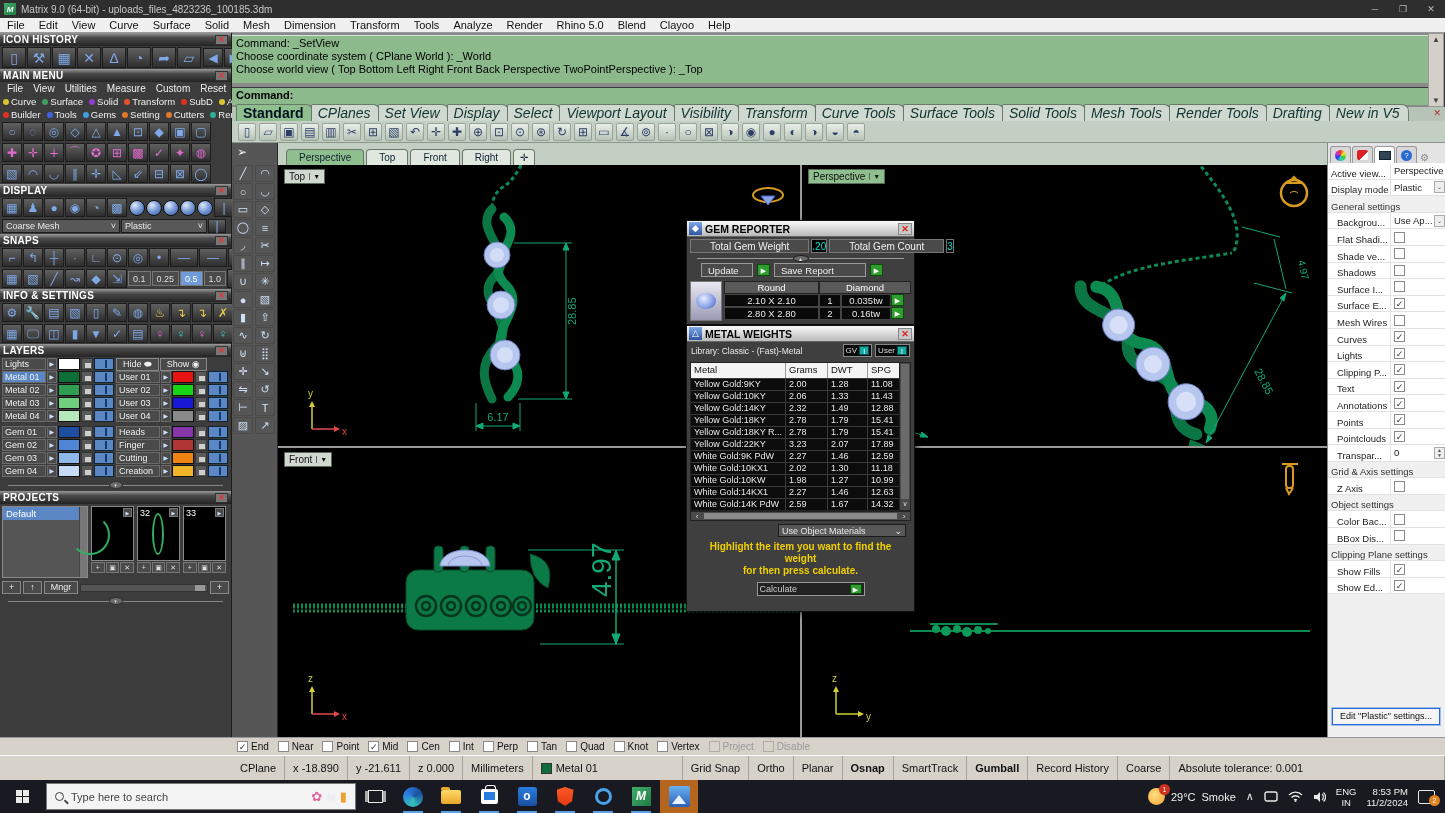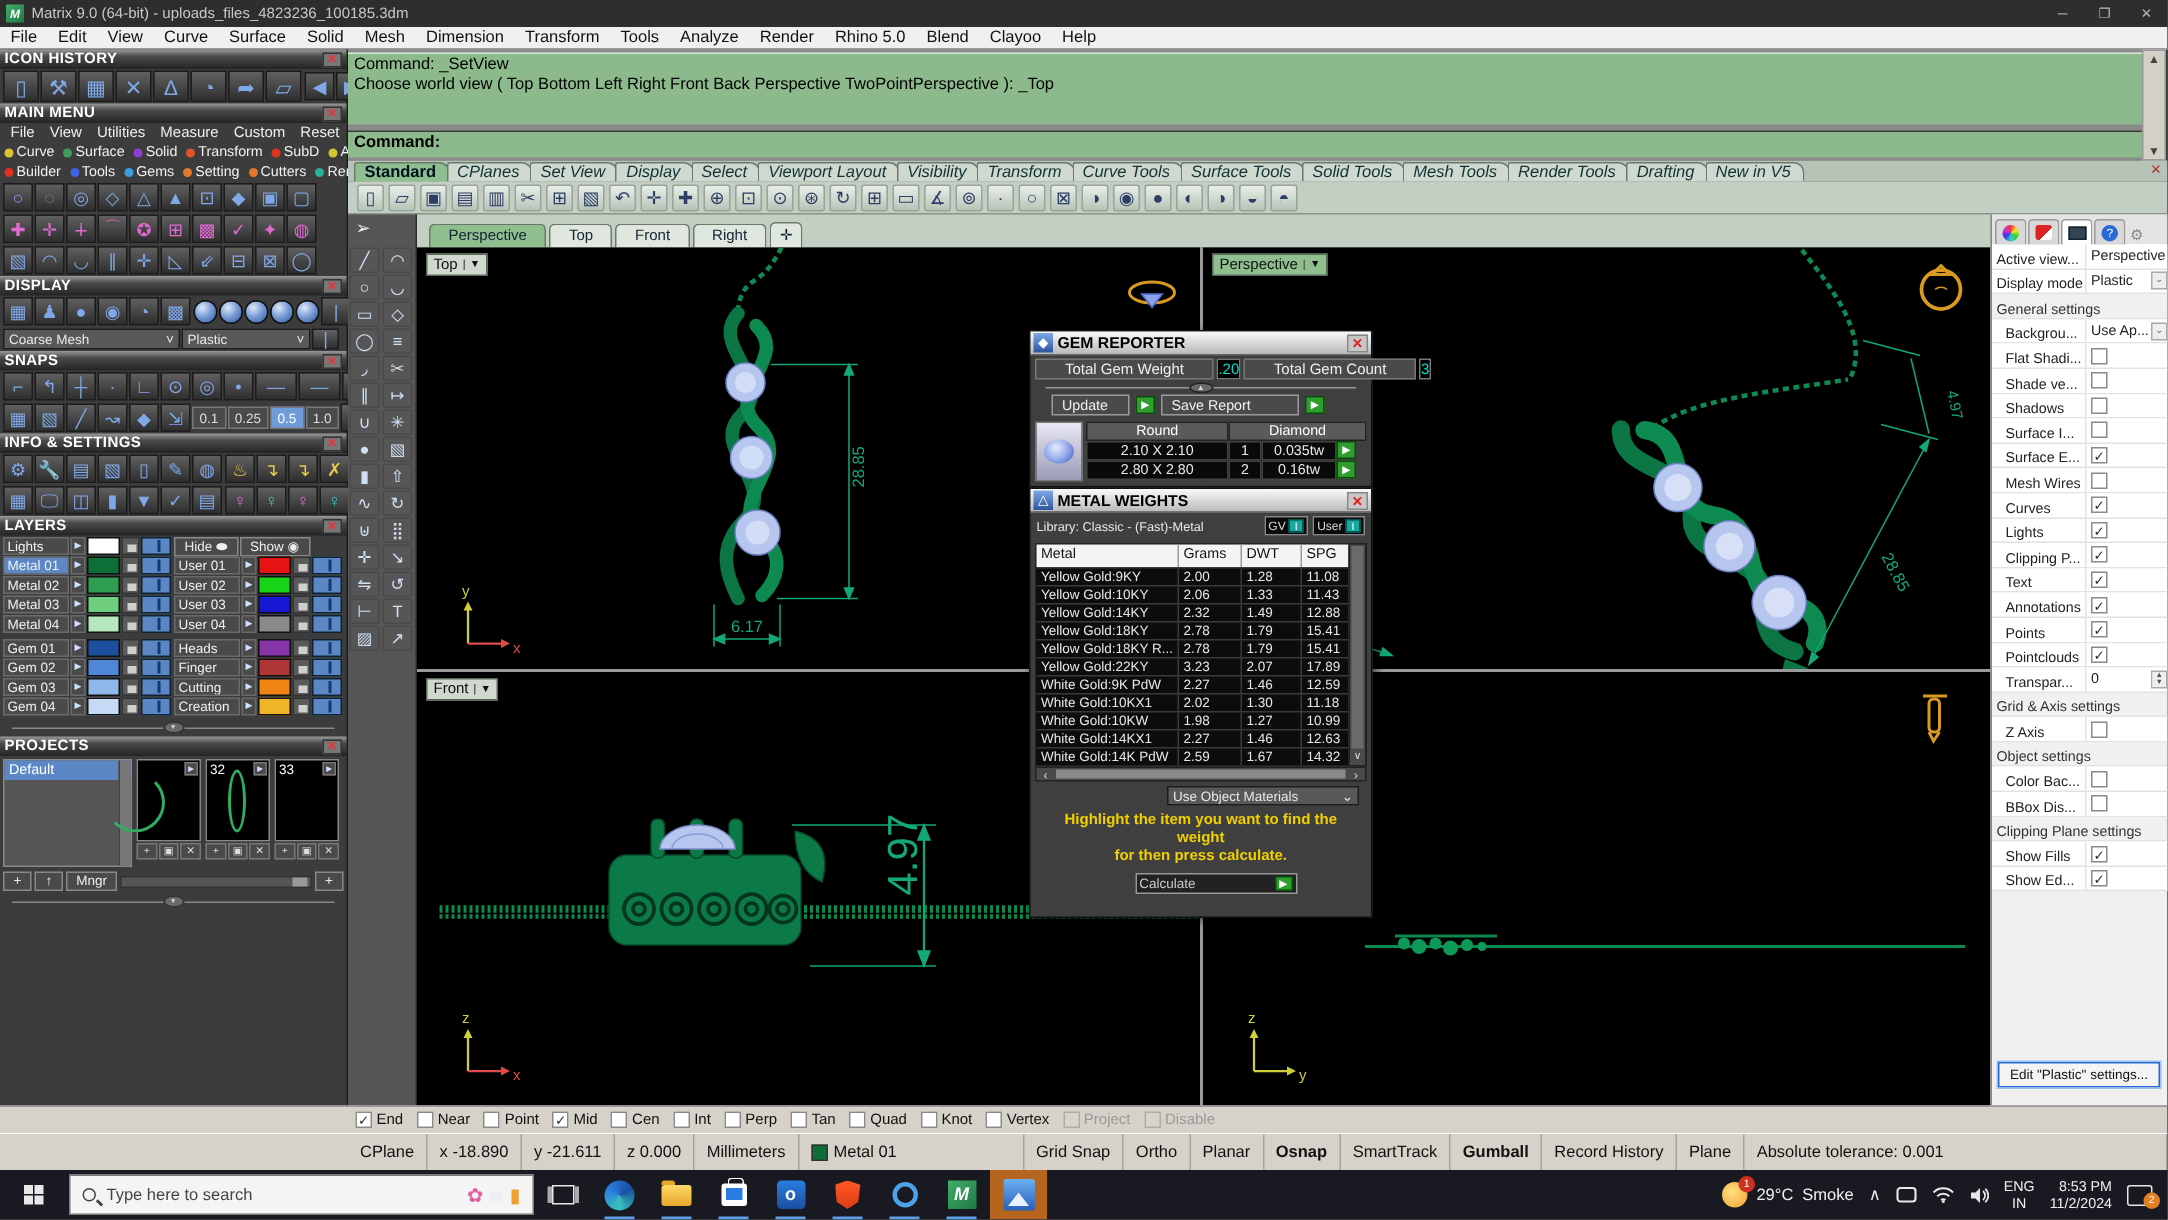--- a/index.html
+++ b/index.html
@@ -17,21 +17,21 @@
 
   
   #command-area { position:absolute; left:232px; top:33px; width:1196px; height:74px; background:#8a8a8a; }
   #cmd-history { position:absolute; left:0; top:2px; width:100%; height:48px; background:#8cba8c; border-top:1px solid #d8e8d8; padding:1px 4px; color:#000; }
   #cmd-history div { line-height:13px; white-space:nowrap; }
   #cmd-prompt { position:absolute; left:0; top:54px; width:100%; height:18px; background:#8cba8c; border-top:1px solid #3a3a3a; padding:1px 4px; font-weight:bold; color:#000;}
   #cmd-scroll { position:absolute; left:1428px; top:33px; width:16px; height:74px; background:#d4d0c8; border:1px solid #999; font-size:8px; color:#444; display:flex; flex-direction:column; justify-content:space-between; align-items:center; padding:1px;}
 
   
   #toolbar-tabs { position:absolute; left:232px; top:107px; width:1213px; height:14px; background:#b7c3b7; display:flex; align-items:flex-end; padding-left:4px; }
-  .ttab { font-size:11px; color:#133; padding:0 8px 0 6px; border:1px solid #6a7a6a; border-bottom:none; border-radius:2px 7px 0 0; background:#cfd9cf; margin-right:-2px; white-space:nowrap; font-style:italic;}
+  .ttab { font-size:14px; color:#133; padding:0 8px 0 6px; border:1px solid #6a7a6a; border-bottom:none; border-radius:2px 7px 0 0; background:#cfd9cf; margin-right:-2px; white-space:nowrap; font-style:italic;}
   .ttab.active { background:#8fbf8f; font-style:normal; font-weight:bold; color:#012;}
   #toolbar-x { position:absolute; right:4px; top:108px; color:#b03030; font-size:9px; }
   #toolbar-icons { position:absolute; left:232px; top:121px; width:1213px; height:22px; background:#c3cfc3; border-bottom:1px solid #8a968a; display:flex; align-items:center; padding-left:6px; gap:3px; }
   .ticon { width:18px; height:18px; display:flex; align-items:center; justify-content:center; font-size:12px; color:#2c3e66; background:linear-gradient(#e8eee8,#b8c4b8); border:1px solid #98a498; border-radius:2px;}
 
   
   #left-sidebar { position:absolute; left:0; top:33px; width:232px; height:704px; background:#3c3c3c; border-right:1px solid #1d1d1d; display:flex; flex-direction:column;}
   .panel-title { height:13px; background:linear-gradient(#9a9a9a,#4a4a4a 35%,#242424); color:#fff; font-size:10px; font-weight:bold; display:flex; align-items:center; padding:0 3px; letter-spacing:.3px;}
   .panel-title .px { margin-left:auto; width:13px; height:10px; background:#777; border:1px solid #333; color:#e33; font-size:8px; line-height:8px; text-align:center; font-weight:bold;}
   .tile { width:20px; height:19px; background:linear-gradient(#606060,#2e2e2e); border:1px solid #1c1c1c; color:#7fa8e8; font-size:12px; display:flex; align-items:center; justify-content:center; flex:none;}
@@ -684,20 +684,21 @@
     <div class="lsep">
         <div class="line"></div>
         <div class="knob">▾</div>
         <div class="line"></div>
       </div>
   </div>
 
   <div id="command-area">
     <div id="cmd-history">
         <div>Command: _SetView</div>
+        <div>Choose coordinate system ( CPlane  World ): _World</div>
         <div>Choose world view ( Top  Bottom  Left  Right  Front  Back  Perspective  TwoPointPerspective ): _Top</div>
       </div>
     <div id="cmd-prompt">Command:</div>
   </div>
   <div id="cmd-scroll">
       <span>▲</span>
       <span>▼</span>
     </div>
 
   <div id="toolbar-tabs">
@@ -1406,21 +1407,21 @@
       <div class="sfield">
         <span>SmartTrack</span>
       </div>
       <div class="sfield bold">
         <span>Gumball</span>
       </div>
       <div class="sfield">
         <span>Record History</span>
       </div>
       <div class="sfield">
-        <span>Plane</span>
+        <span>Coarse</span>
       </div>
       <div class="sfield" style="flex: 1 1 0%;">
         <span>Absolute tolerance: 0.001</span>
       </div>
     </div>
 
   <div id="taskbar">
     <div id="start-btn">
         <span class="winlogo">
           <i></i>

